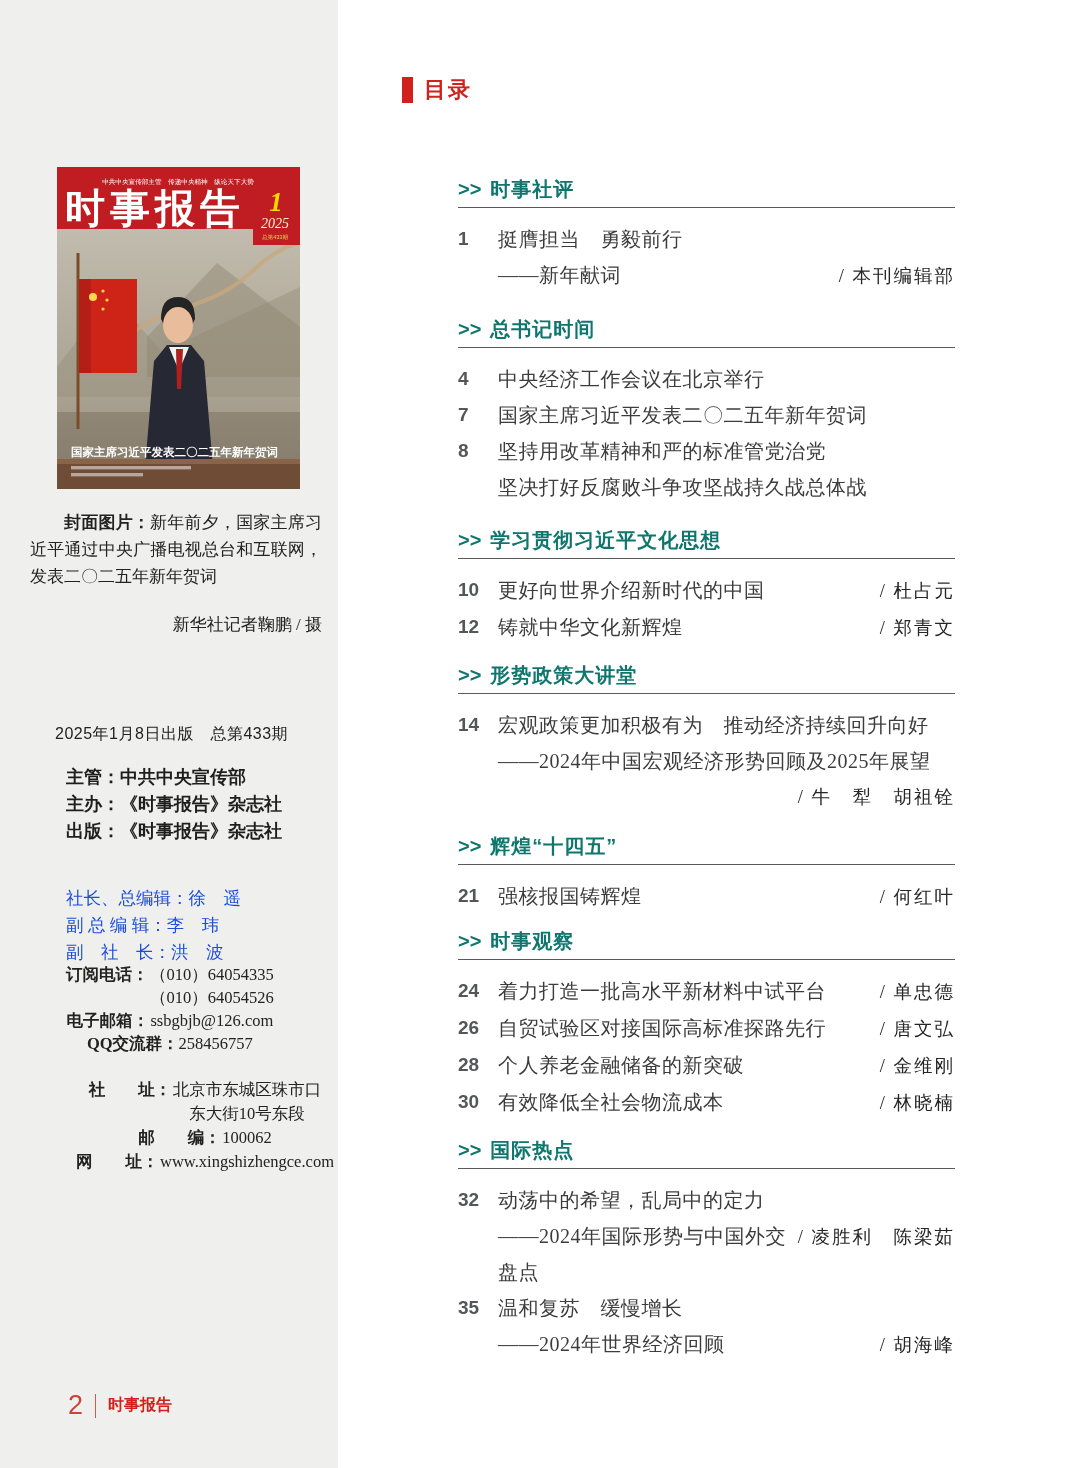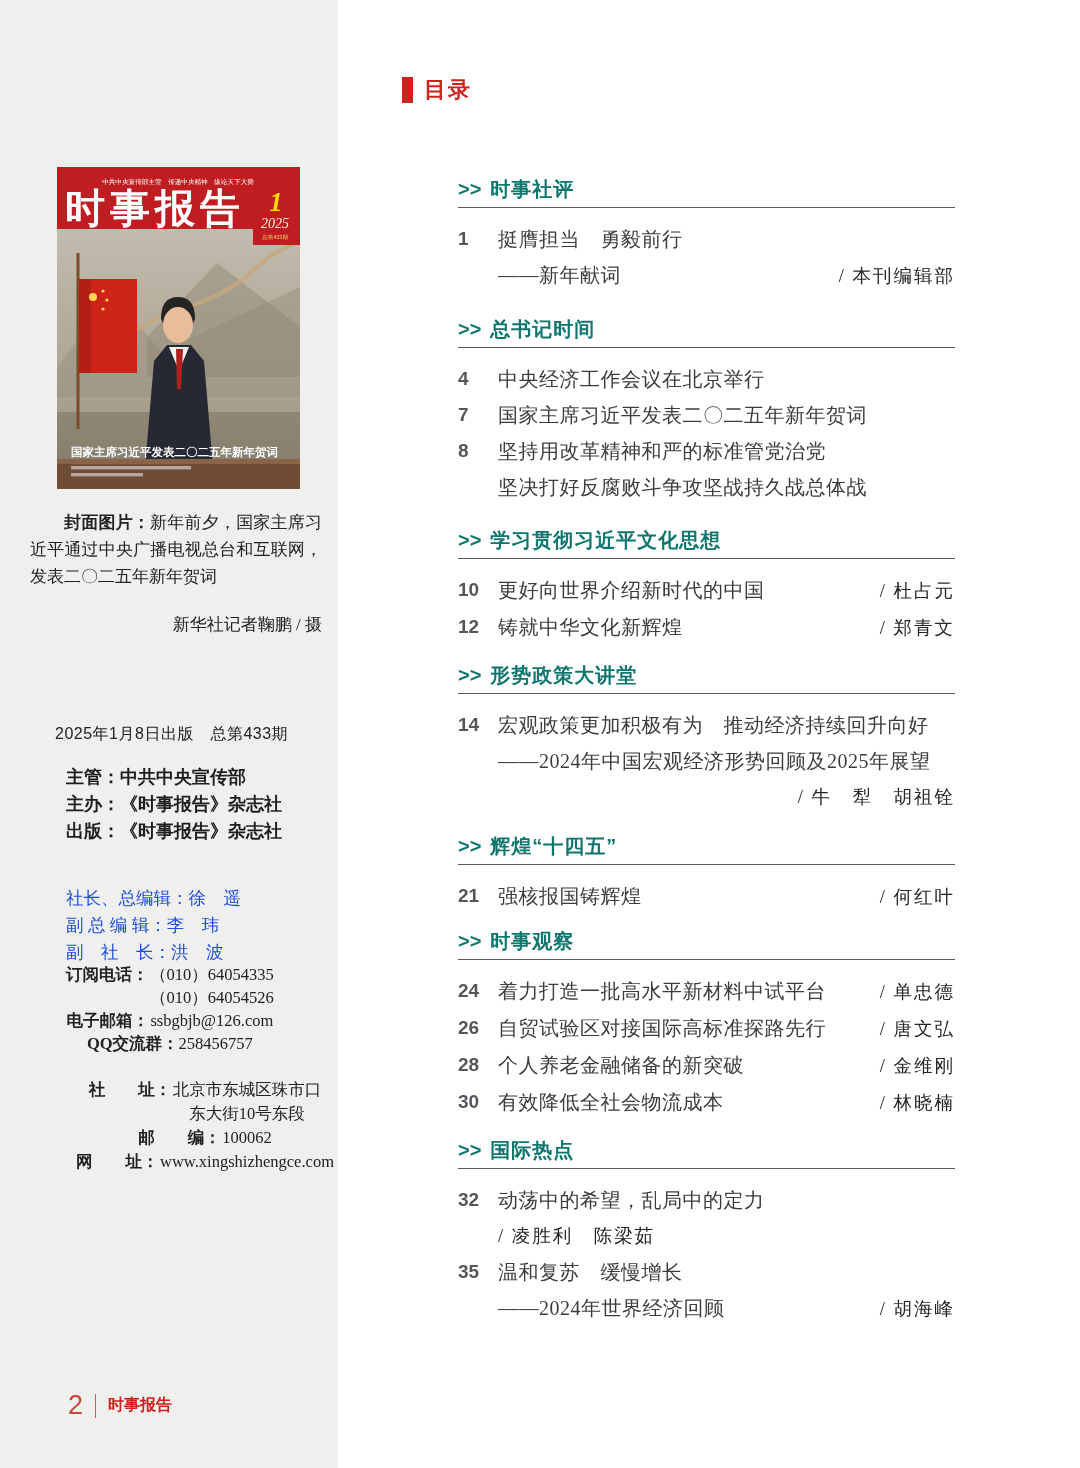--- a/index.html
+++ b/index.html
@@ -314,20 +314,21 @@
     <div class="sec-title"><span class="arrow">&gt;&gt;</span><span>国际热点</span></div>
     <hr class="sec-rule">
     <div class="sec-entries">
       <div class="toc-entry">
         <span class="pg">32</span>
         <div class="toc-row">
             <span class="ttl">动荡中的希望，乱局中的定力</span>
             <span class="auth"></span>
           </div>
         <div class="toc-row">
+            <span class="ttl">——2024年国际形势与中国外交盘点</span>
             <span class="auth">/ 凌胜利　陈梁茹</span>
           </div>
       </div>
       <div class="toc-entry">
         <span class="pg">35</span>
         <div class="toc-row">
             <span class="ttl">温和复苏　缓慢增长</span>
             <span class="auth"></span>
           </div>
         <div class="toc-row">

